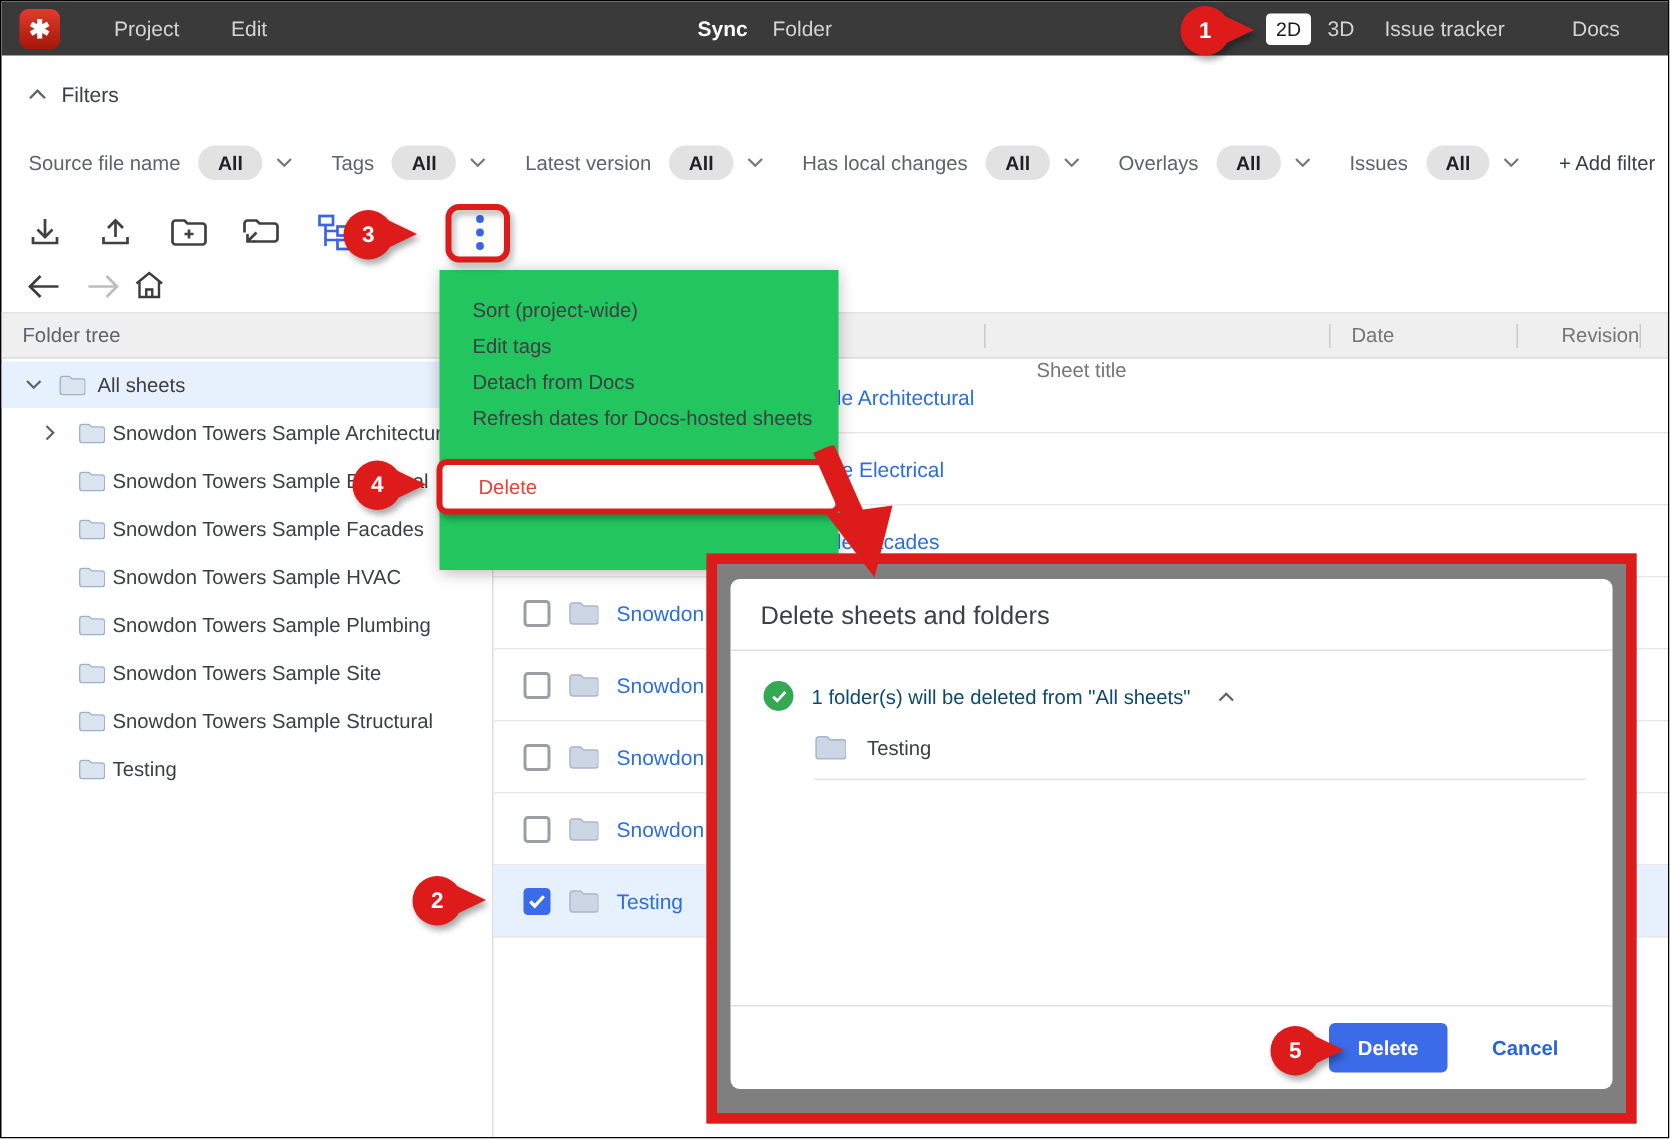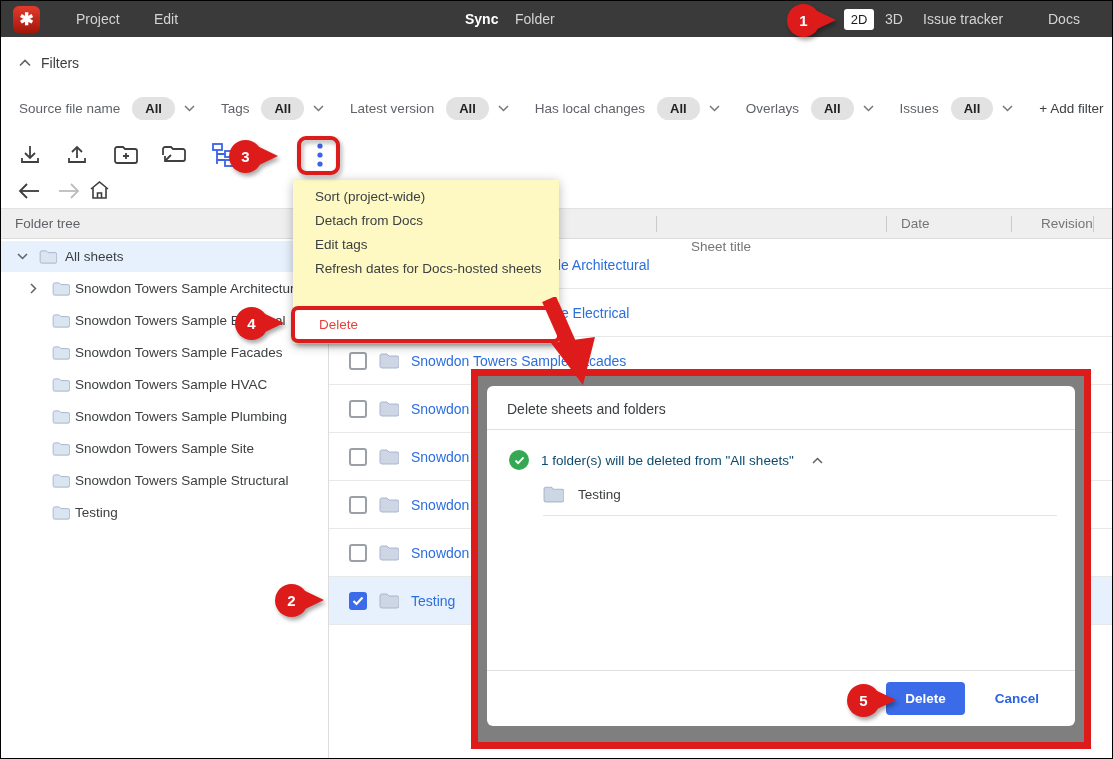--- a/index.html
+++ b/index.html
@@ -55,36 +55,36 @@
   
   .trow { position:absolute; left:328px; width:785px; height:48px; border-bottom:1px solid #e8e8e8;
           display:flex; align-items:center; }
   .trow.selected { background:#e7f0fd; }
   .cbx { position:absolute; left:20px; width:18px; height:18px; border:2px solid #9aa0a6; border-radius:3px; background:#fff; }
   .cbx.checked { background:#3b6be8; border-color:#3b6be8; display:flex; align-items:center; justify-content:center; }
   .t-folder { position:absolute; left:50px; display:flex; }
   .t-link { position:absolute; left:82px; font-size:14px; color:#2b6fdd; white-space:nowrap; }
 
   
-  .menu { position:absolute; left:292px; top:179px; width:266px; height:164px; background:#fef9c3; z-index:20;
-          box-shadow:0 2px 10px rgba(0,0,0,.28); padding-top:5px; }
+  .menu { position:absolute; left:292px; top:179px; width:266px; height:200px; background:#22c55e; z-index:20;
+          box-shadow:0 2px 10px rgba(0,0,0,.28); padding-top:15px; }
   .menu-item { height:24px; line-height:24px; padding-left:22px; font-size:13.5px; color:#3c4043; white-space:nowrap; }
   .menu-delete-box { position:absolute; left:290px; top:305px; width:270px; height:37px; border:4px solid #de1b1b;
                      border-radius:7px; z-index:25; background:#fff; display:flex; align-items:center;
                      filter:drop-shadow(2px 3px 2px rgba(0,0,0,.3)); }
   .menu-delete-label { padding-left:24px; font-size:13.5px; color:#e8433a; }
 
   
   .flow-arrow { position:absolute; left:538px; top:296px; z-index:45; }
 
   
   .inset { position:absolute; left:470px; top:368px; width:620px; height:380px; border:7px solid #de1b1b;
            background:#7f7f7f; padding:10px 9px 16px 9px; z-index:30; }
   .dialog { width:100%; height:100%; background:#fff; border-radius:6px; display:flex; flex-direction:column; overflow:hidden; }
-  .dlg-title { padding:15px 20px 12px; font-size:14px; color:#3c4043; border-bottom:1px solid #e0e0e0; }
+  .dlg-title { padding:15px 20px 12px; font-size:17px; color:#3c4043; border-bottom:1px solid #e0e0e0; }
   .dlg-status { margin:20px 0 0 22px; display:flex; align-items:center; gap:12px; font-size:13.5px; color:#0c4a6e; }
   .status-check { width:20px; height:20px; border-radius:50%; background:#34a853; display:flex; align-items:center; justify-content:center; }
   .dlg-folder-row { margin:16px 18px 0 56px; display:flex; align-items:center; gap:14px; font-size:13.5px;
                     color:#3c4043; padding-bottom:12px; border-bottom:1px solid #e4e4e4; }
   .dlg-spacer { flex:1; }
   .dlg-footer { border-top:1px solid #e0e0e0; height:56px; display:flex; align-items:center;
                 justify-content:flex-end; gap:30px; padding-right:36px; }
   .btn-delete { background:#3b6be8; color:#fff; font-weight:bold; font-size:13.5px; border:none;
                 border-radius:4px; padding:9px 19px; }
   .btn-cancel { color:#2a62e0; font-weight:bold; font-size:13.5px; background:none; border:none; }
@@ -429,22 +429,22 @@
     <span class="t-folder">
         <svg width="20" height="16" viewBox="0 0 20 16">
           <path d="M1 3a2 2 0 0 1 2-2h5l2 2h8a2 2 0 0 1 2 2v8a2 2 0 0 1-2 2H3a2 2 0 0 1-2-2z" fill="#ccd6e4" stroke="#aab7c9"></path>
         </svg>
       </span>
     <span class="t-link">Testing</span>
   </div>
 
   <div class="menu">
     <div class="menu-item">Sort (project-wide)</div>
+    <div class="menu-item">Edit tags</div>
     <div class="menu-item">Detach from Docs</div>
-    <div class="menu-item">Edit tags</div>
     <div class="menu-item">Refresh dates for Docs-hosted sheets</div>
   </div>
   <div class="menu-delete-box">
     <span class="menu-delete-label">Delete</span>
   </div>
 
   <div class="flow-arrow">
     <svg width="62" height="94" viewBox="0 0 62 94">
       <path d="M10 2 L33 54" stroke="#de1b1b" stroke-width="15" fill="none"></path>
       <polygon points="12,46 56,40 44,88" fill="#de1b1b"></polygon>

